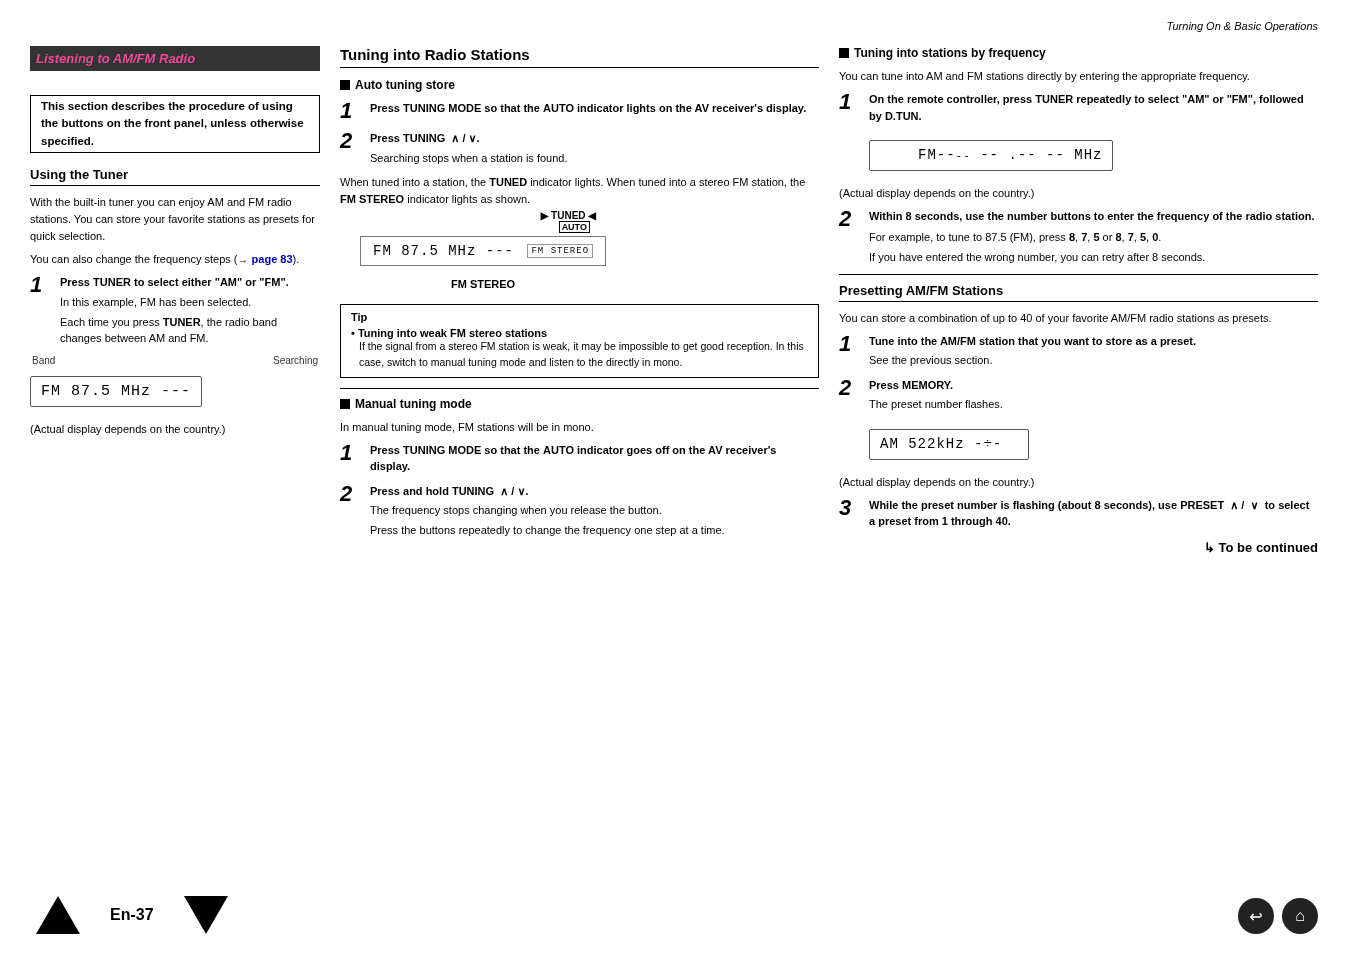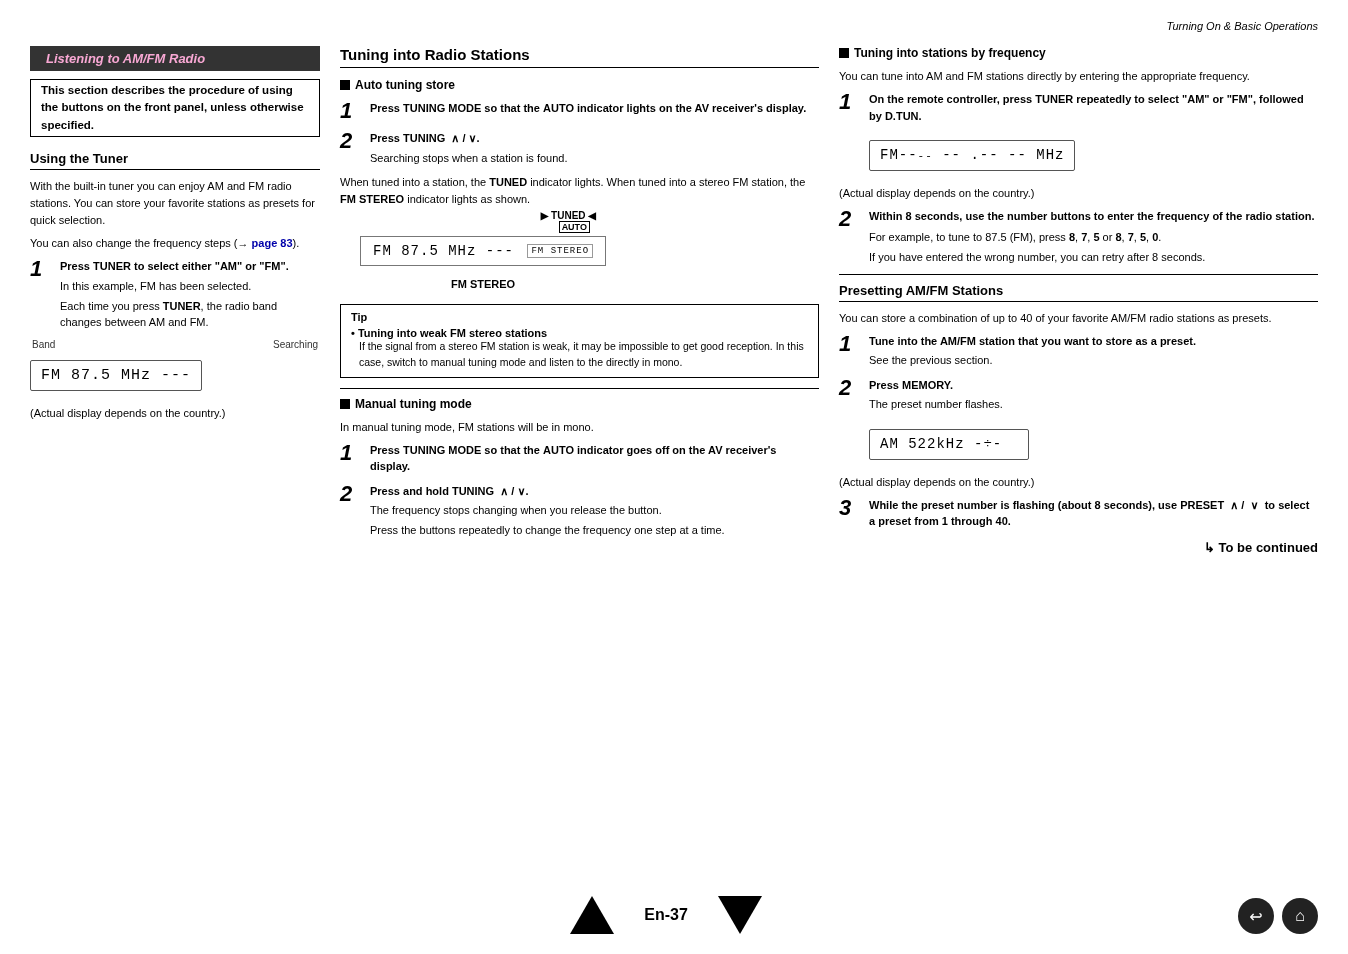--- a/index.html
+++ b/index.html
@@ -35,26 +35,26 @@
       grid-template-columns: 290px 1fr 1fr;
       gap: 0 20px;
     }
 
     
     .left-col {}
 
     
     .section-title-box {
       background: #333;
-      color: #f9a8d4;
+      color: #ec4899;
       font-weight: bold;
       font-style: italic;
-      padding: 5px 16px;
+      padding: 5px 6px;
       font-size: 13px;
-      margin-bottom: 8px;
+      margin-bottom: 24px;
     }
 
     .intro-box {
       border: 1.5px solid #000;
       padding: 2px 10px;
       font-size: 11.5px;
       font-weight: bold;
       margin-bottom: 14px;
       line-height: 1.5;
     }
@@ -207,21 +207,21 @@
     .right-col {}
 
     
     .page-footer {
       position: absolute;
       bottom: 20px;
       left: 0;
       right: 16px;
       display: flex;
       align-items: center;
-      justify-content: center;
+      padding-left: 36px;
     }
 
     .footer-inner {
       display: flex;
       align-items: center;
       gap: 30px;
     }
 
     .nav-arrow {
       width: 0;
@@ -435,21 +435,21 @@
 
       <div class="step-container">
         <div class="step-number">1</div>
         <div class="step-content">
           <span class="step-title">On the remote controller, press <strong>TUNER</strong> repeatedly to select "AM" or "FM", followed by <strong>D.TUN.</strong></span>
         </div>
       </div>
 
       <div class="display-box-wrapper" style="margin-left:30px;">
         <div class="display-box">
-          <span style="font-family:'Courier New',monospace; font-size:14px;">FM--<span style="font-size:11px;">--</span> -- .-- --  MHz</span>
+          <span style="font-family:'Courier New',monospace; font-size:14px;margin-left:38px;">FM--<span style="font-size:11px;">--</span> -- .-- --  MHz</span>
         </div>
       </div>
 
       <p class="body-text">(Actual display depends on the country.)</p>
 
       <div class="step-container">
         <div class="step-number">2</div>
         <div class="step-content">
           <span class="step-title">Within 8 seconds, use the number buttons to enter the frequency of the radio station.</span>
           <div style="margin-top:4px;">

